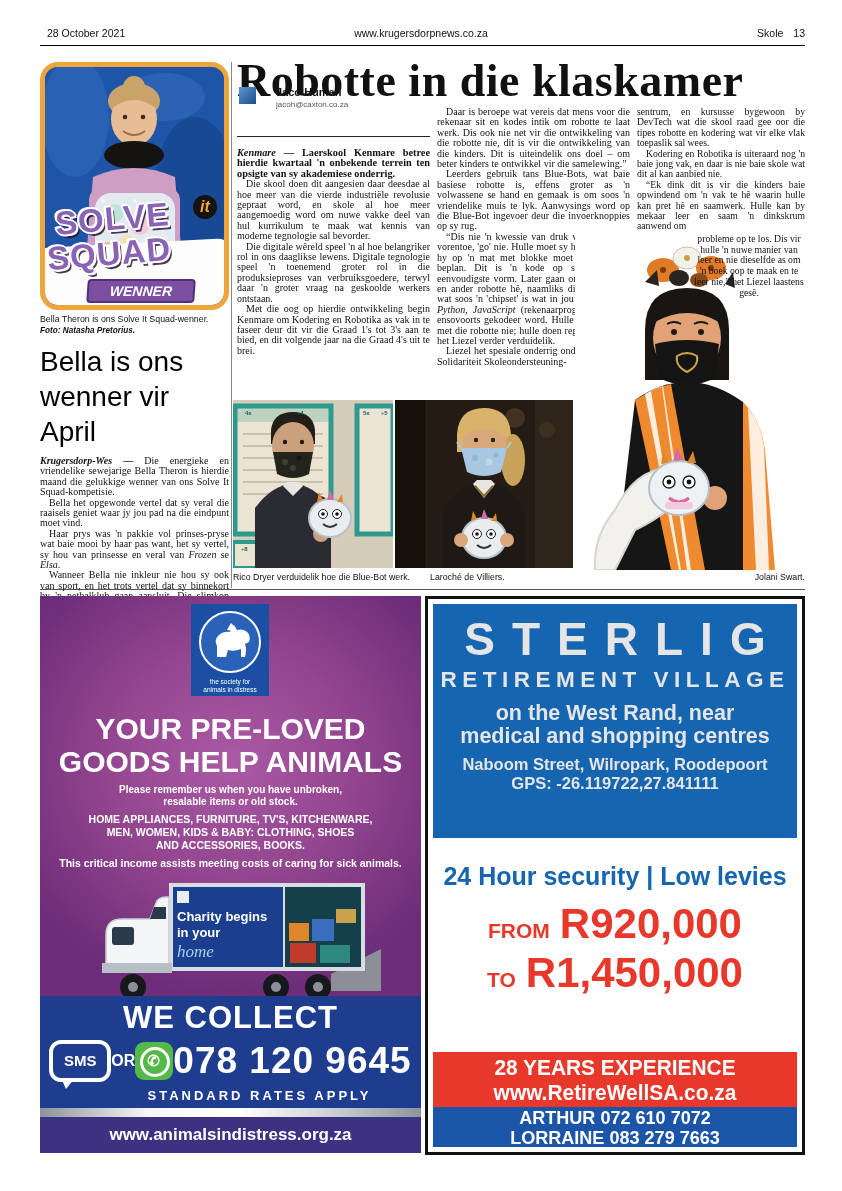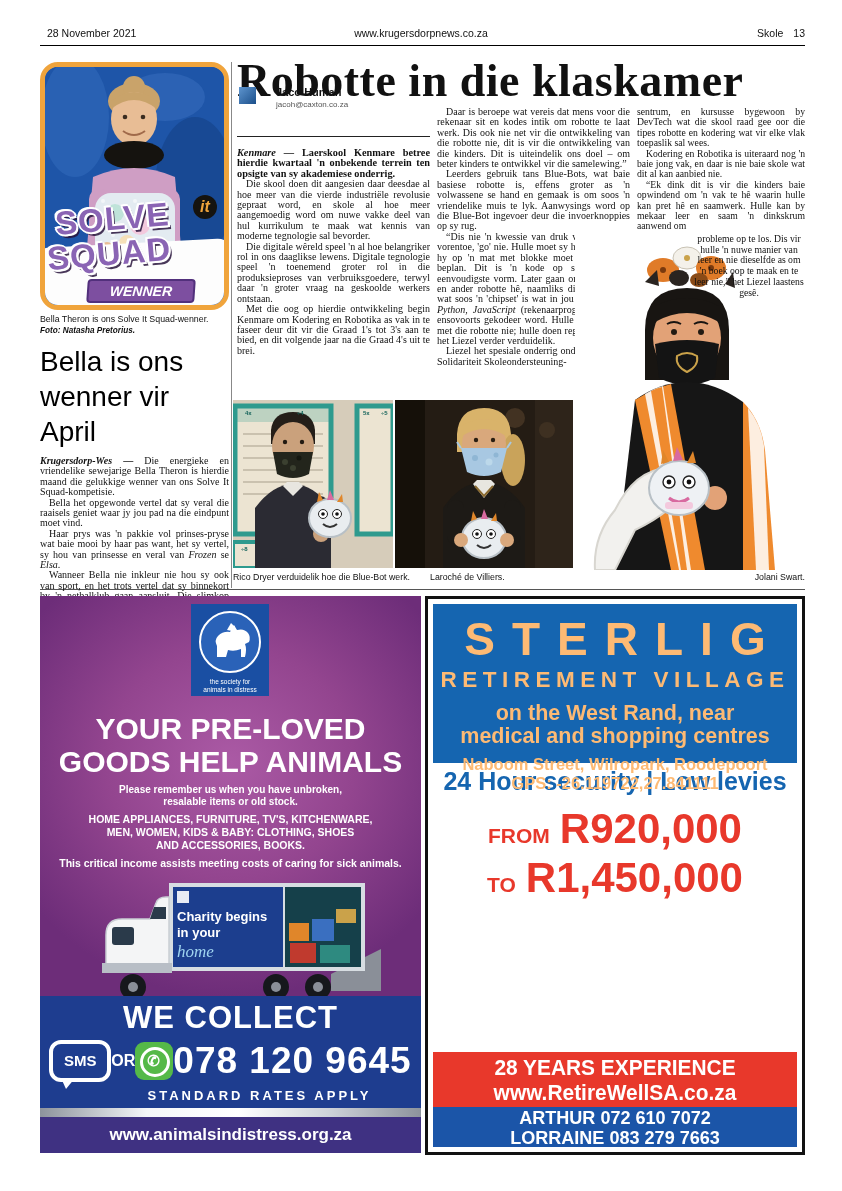--- a/index.html
+++ b/index.html
@@ -76,45 +76,45 @@
   .wa-ring{position:absolute;left:5px;top:5px;width:24px;height:24px;border:3px solid #fff;border-radius:50%;}
   .wa-phone{position:absolute;left:12px;top:10px;color:#fff;font-size:15px;font-weight:bold;}
   .aa-phone{font-size:37px;font-weight:bold;letter-spacing:1px;}
   .aa-rates{position:absolute;top:492px;width:100%;font-size:13px;font-weight:bold;letter-spacing:3px;padding-left:29px;}
   .aa-silver{position:absolute;top:512px;width:100%;height:9px;background:linear-gradient(90deg,#8d939c,#f4f6f8 28%,#ffffff 52%,#cdd2d8 76%,#8d939c);}
   .aa-footer{position:absolute;top:521px;width:100%;height:36px;background:#3f3182;line-height:36px;font-size:17px;font-weight:bold;}
   
   .ad-sterlig{position:absolute;left:425px;top:596px;width:380px;height:559px;background:#fff;border:3px solid #111;box-sizing:border-box;
       font-family:"Liberation Sans",sans-serif;text-align:center;}
   .st-inner{position:absolute;left:5px;top:5px;right:5px;bottom:5px;}
-  .st-blue{position:relative;background:#1565b0;color:#fdba74;height:159px;}
+  .st-blue{position:relative;background:#1565b0;color:#e5e5e5;height:234px;}
   .st-title{padding-top:8px;font-size:46px;font-weight:bold;letter-spacing:17px;padding-left:17px;}
   .st-sub{font-size:22.5px;font-weight:bold;letter-spacing:5.5px;margin-top:1px;}
   .st-loc{font-size:21.5px;font-weight:bold;line-height:23px;margin-top:9px;}
   .st-addr{font-size:16.5px;font-weight:bold;margin-top:7px;}
   .st-gps{font-size:16.5px;font-weight:bold;}
   .st-body{color:#1565b0;font-weight:bold;}
   .st-b1{font-size:20.5px;line-height:22.5px;margin-top:14px;}
-  .st-sec{font-size:25px;margin-top:4px;}
+  .st-sec{font-size:25px;margin-top:24px;}
   .st-prices{color:#e8382b;font-weight:bold;margin-top:12px;}
   .st-prow{display:flex;justify-content:center;align-items:baseline;gap:10px;line-height:42px;}
   .st-plabel{font-size:21px;} .st-pval{font-size:42px;letter-spacing:0;}
   .st-redband{position:absolute;top:448px;left:0;width:100%;height:55px;background:#e8382b;color:#fff;font-weight:bold;}
   .st-redband div{font-size:22px;line-height:25px;transform:scaleX(.95);}
   .st-redband div:first-child{padding-top:3px;}
   .st-blueband{position:absolute;top:503px;left:0;width:100%;height:40px;background:#1b55a8;color:#fff;font-weight:bold;}
   .st-blueband div{font-size:19px;line-height:20px;transform:scaleX(.95);}
   .st-blueband div:first-child{padding-top:1px;}
 </style>
 </head>
 <body>
 
 <div class="page">
 
-  <div class="mast-date">28 November 2021</div>
+  <div class="mast-date">28 October 2021</div>
   <div class="mast-url">www.krugersdorpnews.co.za</div>
   <div class="mast-right">
     <span>Skole</span><span>13</span>
   </div>
   <div class="rule-top"></div>
   <div class="vrule"></div>
   <div class="section-rule"></div>
 
   <div class="bella-col">
     <div class="bella-photo">

